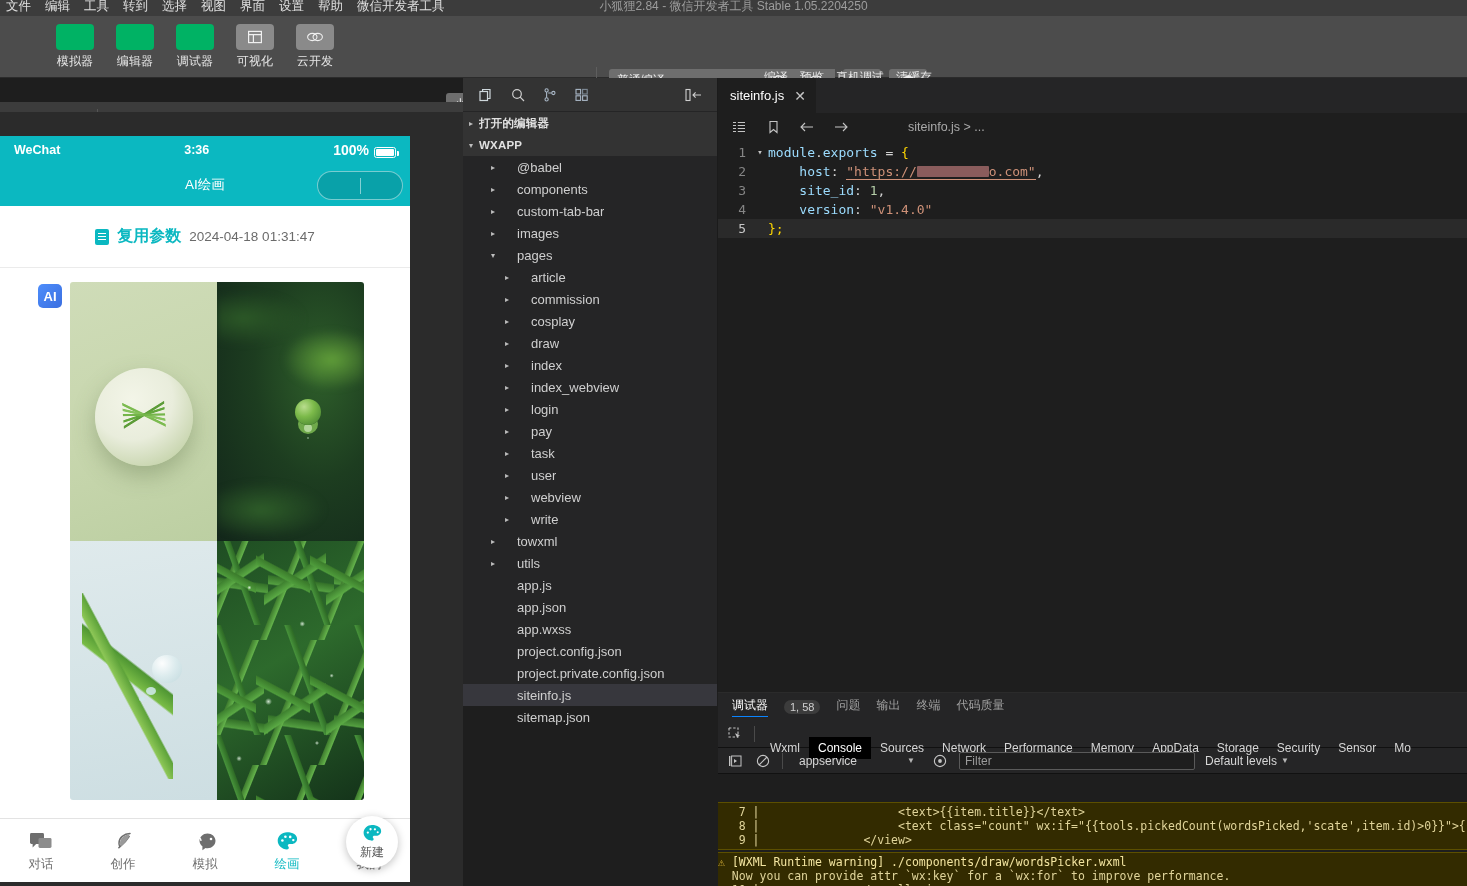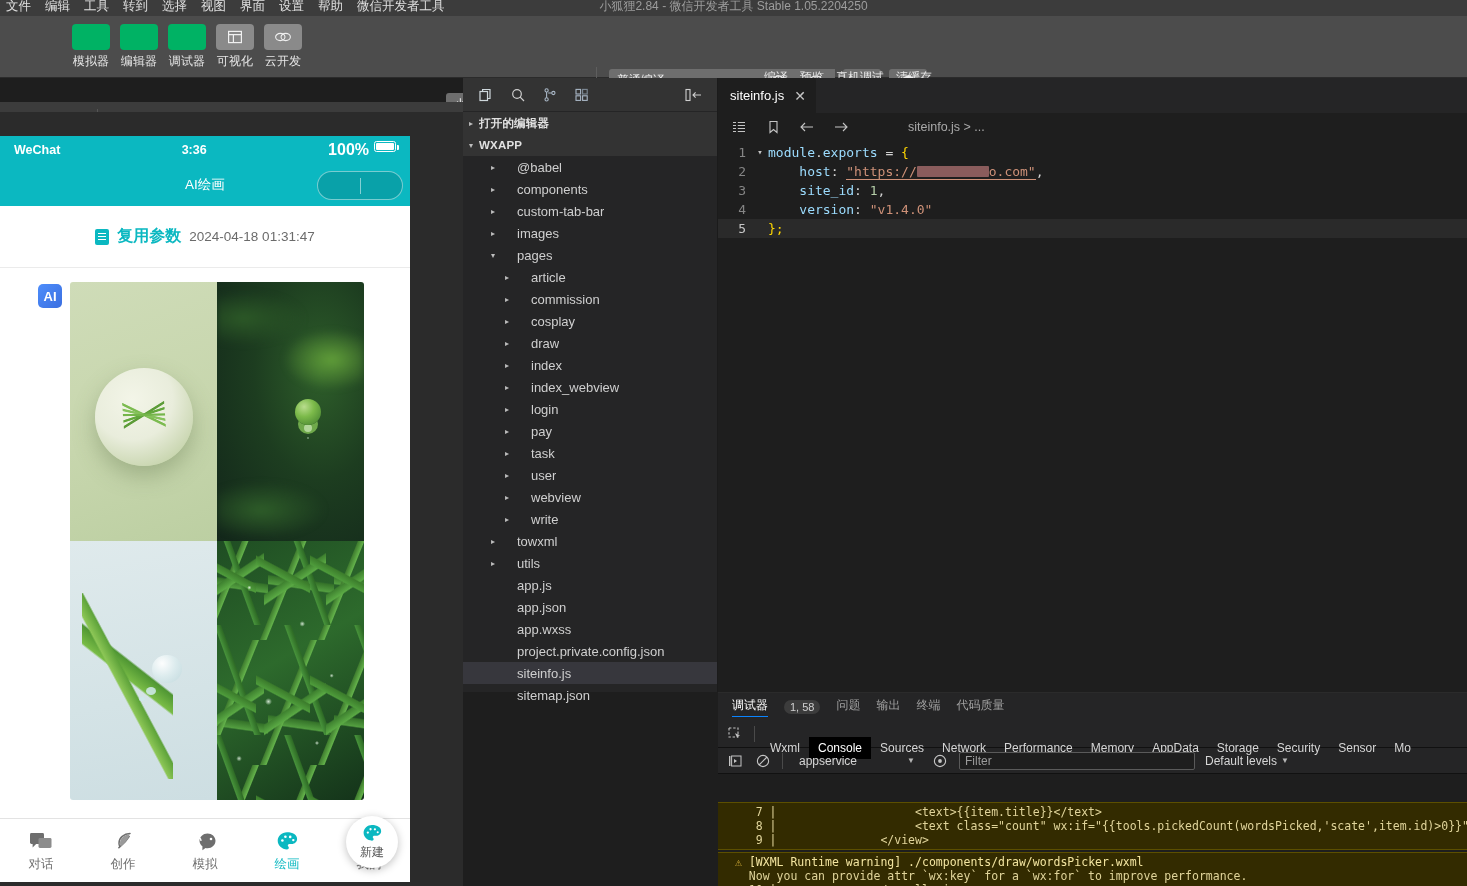--- a/index.html
+++ b/index.html
@@ -29,21 +29,21 @@
     position: absolute; left: 0; top: -4px; width: 1467px; height: 20px;
     text-align: center; font-size: 12px; color: #9d9d9d; line-height: 20px;
     white-space: nowrap;
   }
 
   
   .toolbar {
     position: absolute; left: 0; top: 16px; width: 1467px; height: 62px;
     background: #4c4c4c; border-bottom: 1px solid #2b2b2b;
   }
-  .tb-left { position: absolute; left: 72px; top: 8px; display: flex; gap: 10px; }
+  .tb-left { position: absolute; left: 56px; top: 8px; display: flex; gap: 22px; }
   .tb-item { width: 38px; text-align: center; cursor: pointer; }
   .tb-chip {
     width: 38px; height: 26px; border-radius: 4px; background: #00b264;
     display: flex; align-items: center; justify-content: center;
   }
   .tb-chip.grey { background: #8a8a8a; }
   .tb-label {
     margin-top: 3px; font-size: 12px; color: #e6e6e6;
     white-space: nowrap; letter-spacing: 0.2px;
   }
@@ -87,21 +87,21 @@
   .phone {
     position: absolute; left: 0; top: 24px; width: 410px; height: 746px;
     background: #ffffff; overflow: hidden;
   }
   .statusbar {
     height: 28px; background: #0bb8c1; color: #fff;
     display: flex; align-items: center; padding: 0 14px;
     font-size: 12.5px; font-weight: bold;
   }
   .sb-time { flex: 1; text-align: center; }
-  .sb-right { display: flex; align-items: flex-start; gap: 5px; font-size: 16px; }
+  .sb-right { display: flex; align-items: flex-end; gap: 5px; font-size: 14px; }
   .battery {
     width: 22px; height: 11px; border: 1.5px solid #fff; border-radius: 2.5px;
     position: relative;
   }
   .battery::after {
     content: ""; position: absolute; right: -3.5px; top: 3px;
     width: 2px; height: 5px; background: #fff; border-radius: 0 1px 1px 0;
   }
   .battery i { position: absolute; left: 1px; top: 1px; bottom: 1px; right: 1px; background: #fff; border-radius: 1px; display:block; }
   .navbar {
@@ -341,21 +341,21 @@
   .levels { display: flex; align-items: center; gap: 4px; color: #d6d6d6; }
   .console-body {
     position: absolute; left: 0; top: 109px; right: 0; bottom: 0;
     overflow: hidden; font-family: "DejaVu Sans Mono","Liberation Mono",monospace;
     font-size: 11.5px; line-height: 14px;
   }
   .warn-block {
     background: #332b00; border-top: 1px solid #5c4f00; border-bottom: 1px solid #5c4f00;
     color: #e0d49a; padding: 2px 0 2px 0;
   }
-  .wline { white-space: pre; padding-left: 17px; }
+  .wline { white-space: pre; padding-left: 0; }
   .wline.head { color: #f3e5a0; }
   .warn-ic { color: #e2b93b; }
 </style>
 </head>
 <body>
 
 <div class="app">
 
   <div class="titlebar">
     <div class="win-title">小狐狸2.84 - 微信开发者工具 Stable 1.05.2204250</div>
@@ -757,20 +757,26 @@
           <span style="width: 22px; flex: 0 0 auto;"></span>
           <span class="twisty"></span>
           <span style="width: 16px; flex: 0 0 16px;"></span>
           <span class="tree-label">app.json</span>
         </div>
         <div class="tree-row">
           <span style="width: 22px; flex: 0 0 auto;"></span>
           <span class="twisty"></span>
           <span style="width: 16px; flex: 0 0 16px;"></span>
           <span class="tree-label">app.wxss</span>
+        </div>
+        <div class="tree-row">
+          <span style="width: 22px; flex: 0 0 auto;"></span>
+          <span class="twisty"></span>
+          <span style="width: 16px; flex: 0 0 16px;"></span>
+          <span class="tree-label">project.config.json</span>
         </div>
         <div class="tree-row">
           <span style="width: 22px; flex: 0 0 auto;"></span>
           <span class="twisty"></span>
           <span style="width: 16px; flex: 0 0 16px;"></span>
           <span class="tree-label">project.private.config.json</span>
         </div>
         <div class="tree-row selected">
           <span style="width: 22px; flex: 0 0 auto;"></span>
           <span class="twisty"></span>

